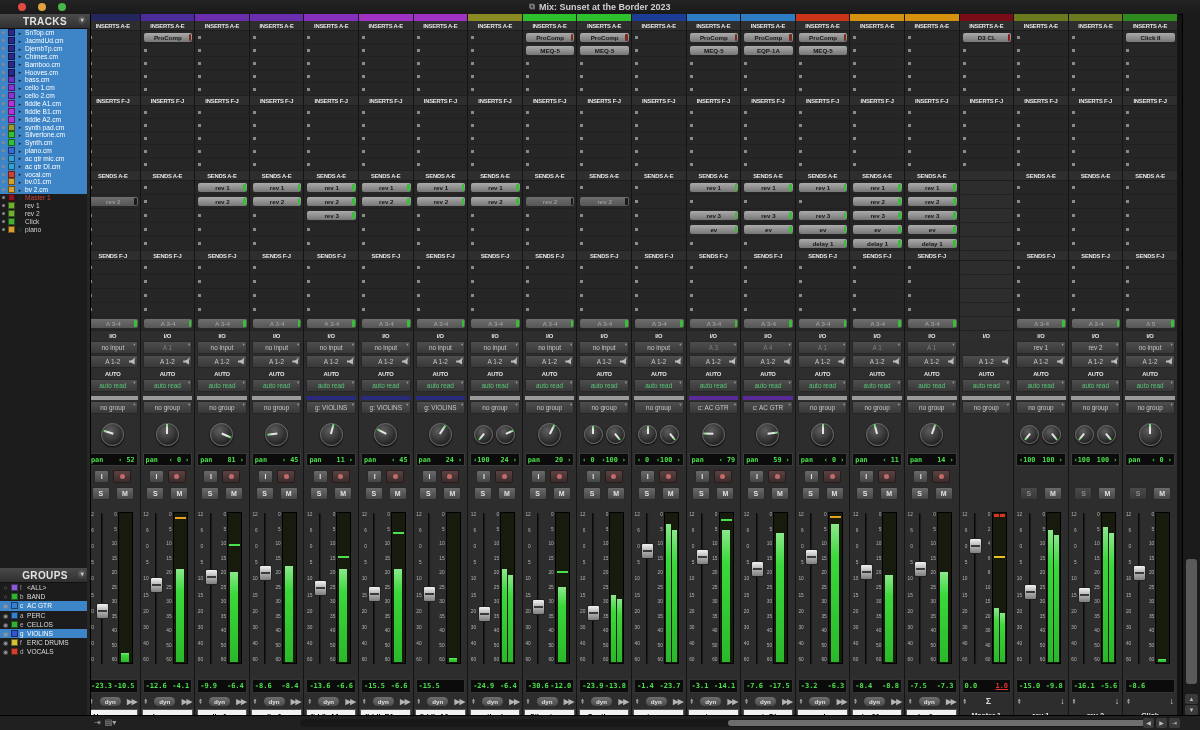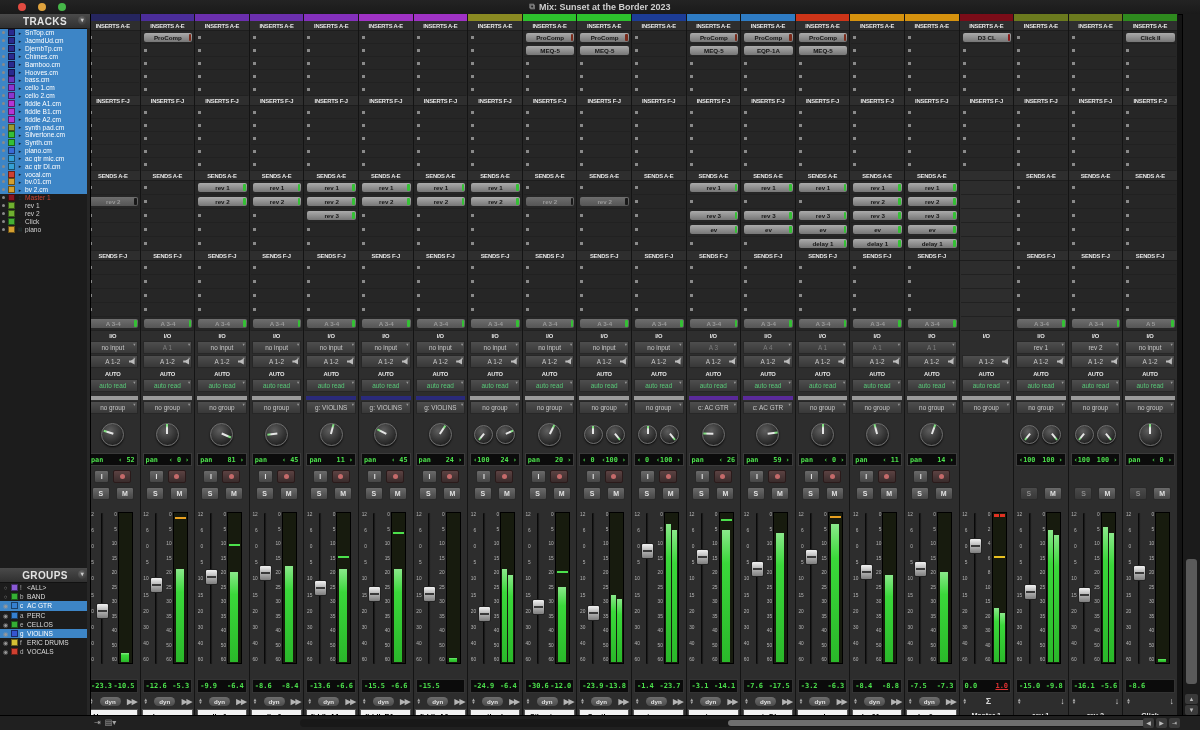--- a/index.html
+++ b/index.html
@@ -633,21 +633,21 @@
             <span>50</span>
             <span>60</span>
           </div>
           <div class="meter">
             <div style="position: absolute; bottom: 1px; width: 8px; left: 2px; height: 62%; background: linear-gradient(rgb(138, 232, 138), rgb(58, 216, 58) 25%, rgb(42, 184, 42));"></div>
             <div class="mtick" style="left: 1px; right: 1px; bottom: 96%; background: rgb(232, 160, 32);"></div>
           </div>
         </div>
         <div class="values">
           <span>-12.6</span>
-          <span>-5.3</span>
+          <span>-4.1</span>
         </div>
         <div class="dynrow">
           <div class="spin">
             <span>▲</span>
             <span>▼</span>
           </div>
           <div class="dynpill">dyn</div>
           <span class="ffwd">▶▶</span>
         </div>
         <div class="namebox boxed">bass.cm</div>
@@ -2064,21 +2064,21 @@
         <div class="iosel auto">auto read<span class="car">▾</span></div>
         <div class="gbar" style="background: rgb(90, 42, 154);"></div>
         <div class="iosel">c: AC GTR<span class="car">▾</span></div>
         <div class="pans">
           <div class="knob" style="width: 21px; height: 21px;">
             <div class="ind" style="transform: rotate(-89.6deg);"></div>
           </div>
         </div>
         <div class="pandisp">
           <span>pan</span>
-          <span>‹ 26</span>
+          <span>‹ 79</span>
         </div>
         <div class="btnrow">
           <div class="sqbtn narrow">I</div>
           <div class="recbtn"></div>
         </div>
         <div class="btnrow2">
           <div class="sqbtn">S</div>
           <div class="sqbtn">M</div>
         </div>
         <div class="faderzone">

